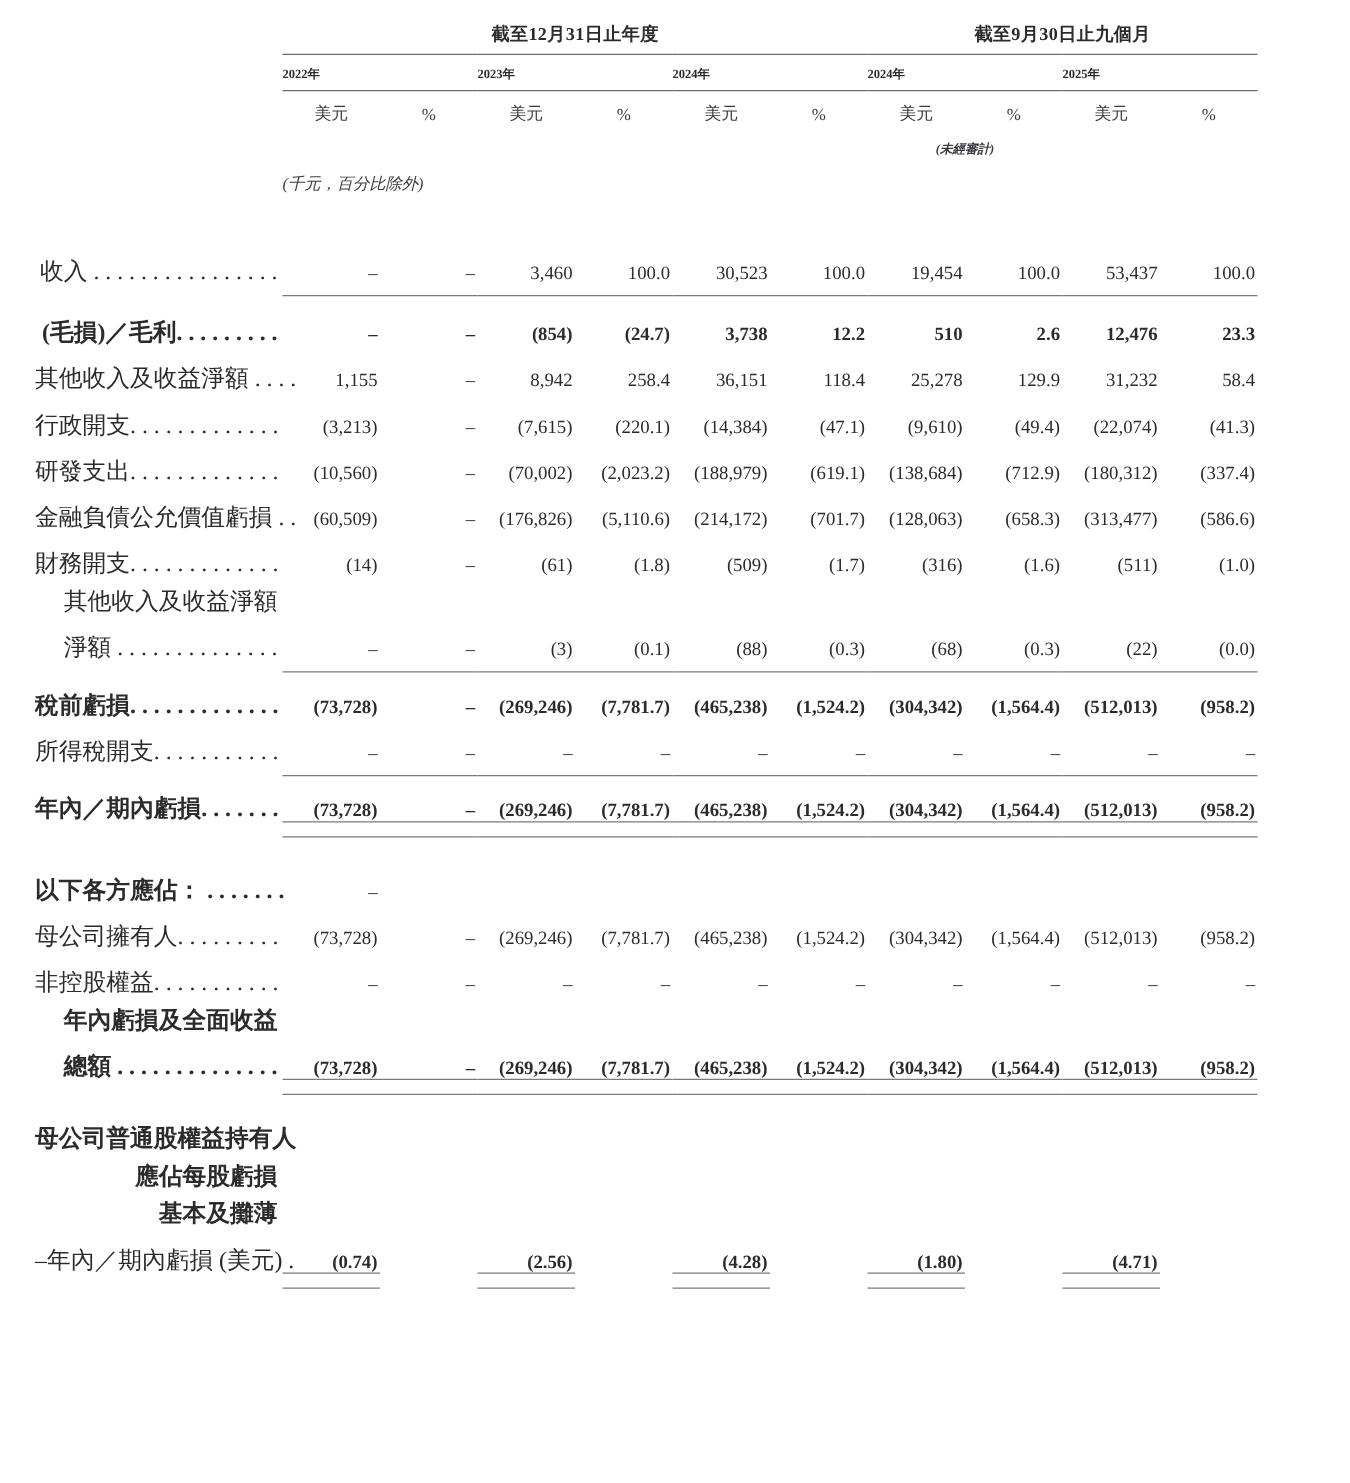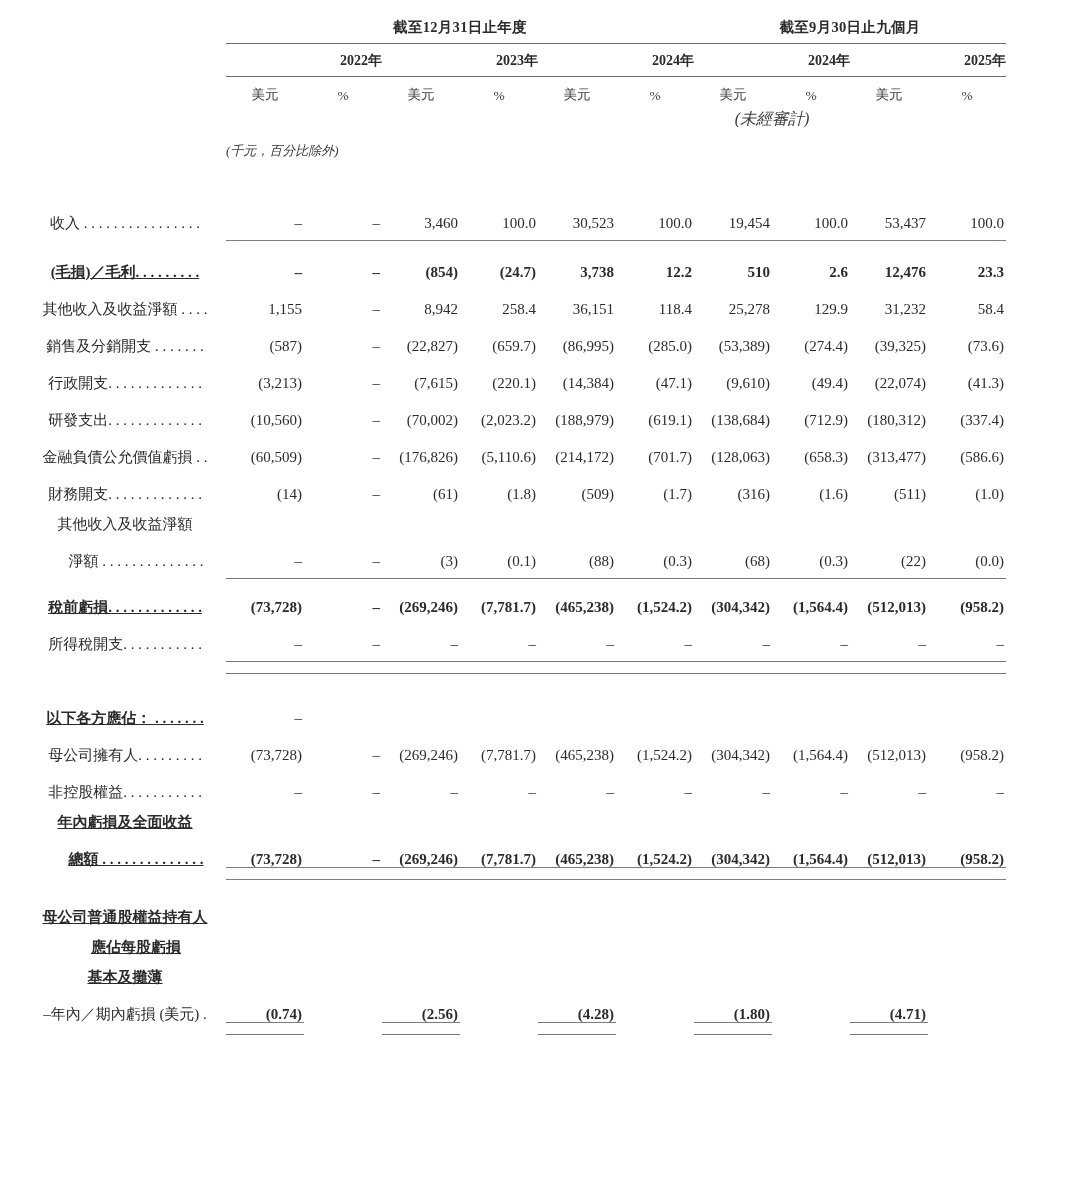--- a/index.html
+++ b/index.html
@@ -52,22 +52,22 @@
     padding-bottom: 5px;
     white-space: nowrap;
   }
   .rule-group {
     border-bottom: 1.4px solid #6b6b72;
     height: 1px;
     font-size: 0;
     line-height: 0;
   }
   .hdr-year {
-    text-align: right;
-    font-size: 14px;
+    text-align: left;
+    font-size: 10px;
     font-weight: bold;
     padding-top: 8px;
     padding-bottom: 5px;
     white-space: nowrap;
   }
   .rule-year {
     border-bottom: 1.2px solid #6b6b72;
     height: 1px;
     font-size: 0;
     line-height: 0;
@@ -75,43 +75,44 @@
   .hdr-unit {
     text-align: center;
     font-size: 13.5px;
     padding-top: 9px;
     padding-bottom: 2px;
     white-space: nowrap;
     color: #3a3a40;
   }
   .hdr-sub {
     text-align: center;
-    font-size: 16px;
+    font-size: 10px;
     font-style: italic;
     height: 24px;
     color: #3a3a40;
     white-space: nowrap;
+    font-weight: bold;
   }
   .hdr-scale {
     font-size: 13px;
     font-style: italic;
     height: 30px;
     color: #3a3a40;
     white-space: nowrap;
   }
 
   
   .lbl {
-    font-size: 15px;
-    text-align: center;
+    font-size: 19px;
+    text-align: right;
     white-space: nowrap;
     padding-right: 4px;
     line-height: 1.0;
   }
-  .lbl.bold { font-weight: bold; text-decoration: underline; }
+  .lbl.bold { font-weight: bold; }
   .lbl.indent { padding-left: 22px; }
 
   .num {
     font-size: 15px;
     text-align: right;
     white-space: nowrap;
     line-height: 1.0;
     padding-right: 2px;
   }
   .num.bold { font-weight: bold; }
@@ -278,33 +279,20 @@
     <td class="num">8,942</td>
     <td class="num">258.4</td>
     <td class="num">36,151</td>
     <td class="num">118.4</td>
     <td class="num">25,278</td>
     <td class="num">129.9</td>
     <td class="num">31,232</td>
     <td class="num">58.4</td>
   </tr>
 
-  <tr class="r">
-    <td class="lbl">銷售及分銷開支 . . . . . . .</td>
-    <td class="num">(587)</td>
-    <td class="num">–</td>
-    <td class="num">(22,827)</td>
-    <td class="num">(659.7)</td>
-    <td class="num">(86,995)</td>
-    <td class="num">(285.0)</td>
-    <td class="num">(53,389)</td>
-    <td class="num">(274.4)</td>
-    <td class="num">(39,325)</td>
-    <td class="num">(73.6)</td>
-  </tr>
 
   <tr class="r">
     <td class="lbl">行政開支. . . . . . . . . . . . .</td>
     <td class="num">(3,213)</td>
     <td class="num">–</td>
     <td class="num">(7,615)</td>
     <td class="num">(220.1)</td>
     <td class="num">(14,384)</td>
     <td class="num">(47.1)</td>
     <td class="num">(9,610)</td>
@@ -432,20 +420,33 @@
     <td class="u"></td>
     <td class="u"></td>
     <td class="u"></td>
     <td class="u"></td>
     <td class="u"></td>
     <td class="u"></td>
     <td class="u"></td>
     <td class="u"></td>
   </tr>
 
+  <tr class="r">
+    <td class="lbl bold">年內／期內虧損. . . . . . .</td>
+    <td class="num bold">(73,728)</td>
+    <td class="num bold">–</td>
+    <td class="num bold">(269,246)</td>
+    <td class="num bold">(7,781.7)</td>
+    <td class="num bold">(465,238)</td>
+    <td class="num bold">(1,524.2)</td>
+    <td class="num bold">(304,342)</td>
+    <td class="num bold">(1,564.4)</td>
+    <td class="num bold">(512,013)</td>
+    <td class="num bold">(958.2)</td>
+  </tr>
 
   <tr class="ruler2">
     <td></td>
     <td class="u2"></td>
     <td class="u2"></td>
     <td class="u2"></td>
     <td class="u2"></td>
     <td class="u2"></td>
     <td class="u2"></td>
     <td class="u2"></td>

